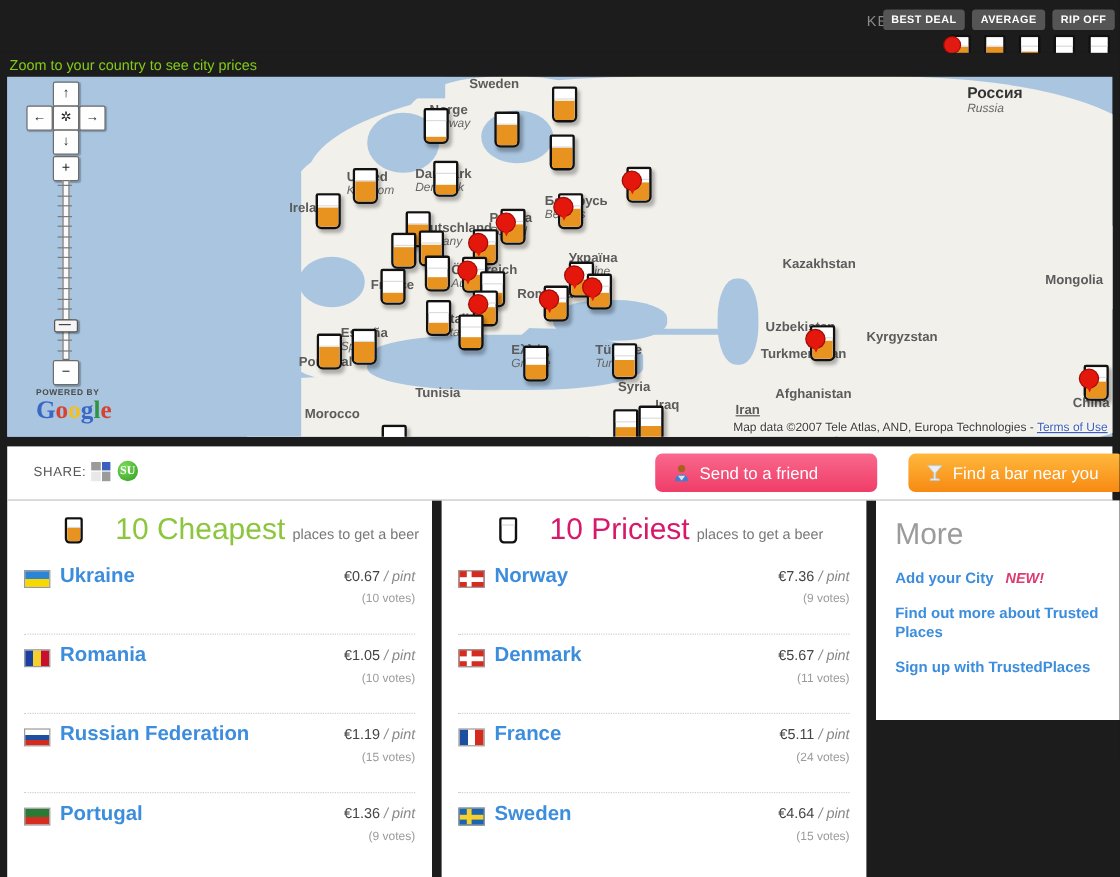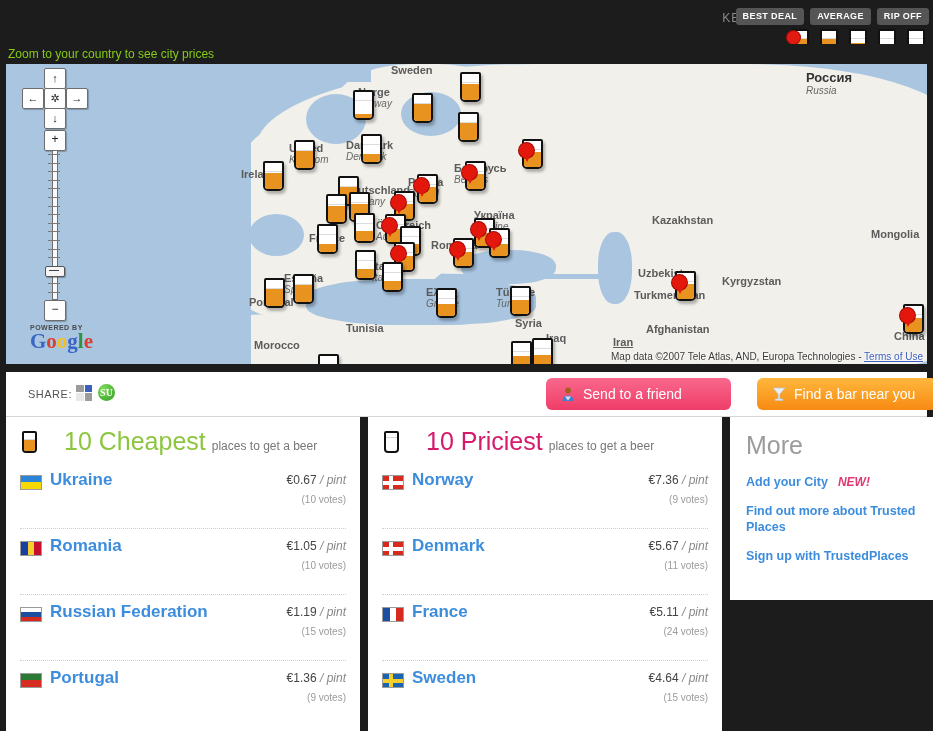--- a/index.html
+++ b/index.html
@@ -93,21 +93,21 @@
   .btn-friend{left:540px;width:185px;background:linear-gradient(#f9688d,#ef3d68);}
   .btn-bar{left:731px;width:180px;background:linear-gradient(#ffb73d,#f78a12);margin-left:20px;}
   .bicon{width:16px;height:16px;position:relative;flex:0 0 16px;}
 
   
   .panels{position:absolute;top:417px;left:6px;width:921px;height:314px;}
   .panel{position:absolute;top:0;background:#fff;height:314px;box-sizing:border-box;}
   .p-left{left:0;width:354px;}
   .p-mid{left:362px;width:354px;}
   .p-right{left:724px;width:206px;height:183px;}
-  .p-head{position:relative;height:46px;padding:10px 0 0 28px;box-sizing:border-box;}
+  .p-head{position:relative;height:46px;padding:10px 0 0 28px;box-sizing:border-box;margin-left:32px;}
   .p-head .hglass{position:absolute;left:14px;top:12px;}
   .p-head h2{margin:0;padding:0 0 0 30px;font-size:25px;font-weight:normal;line-height:28px;
        display:inline-block;}
   .p-head .sub{font-size:12px;color:#777;margin-left:6px;}
   .p-head h2.green{color:#8cc63e;}
   .p-head h2.pink{color:#d6196b;}
 
   .row{position:relative;height:65px;margin:0 14px;border-top:1px dotted #cfcfcf;}
   .row.first{border-top:none;}
   .flag{position:absolute;left:0;top:12px;width:22px;height:15px;border:1px solid #9a9a9a;

